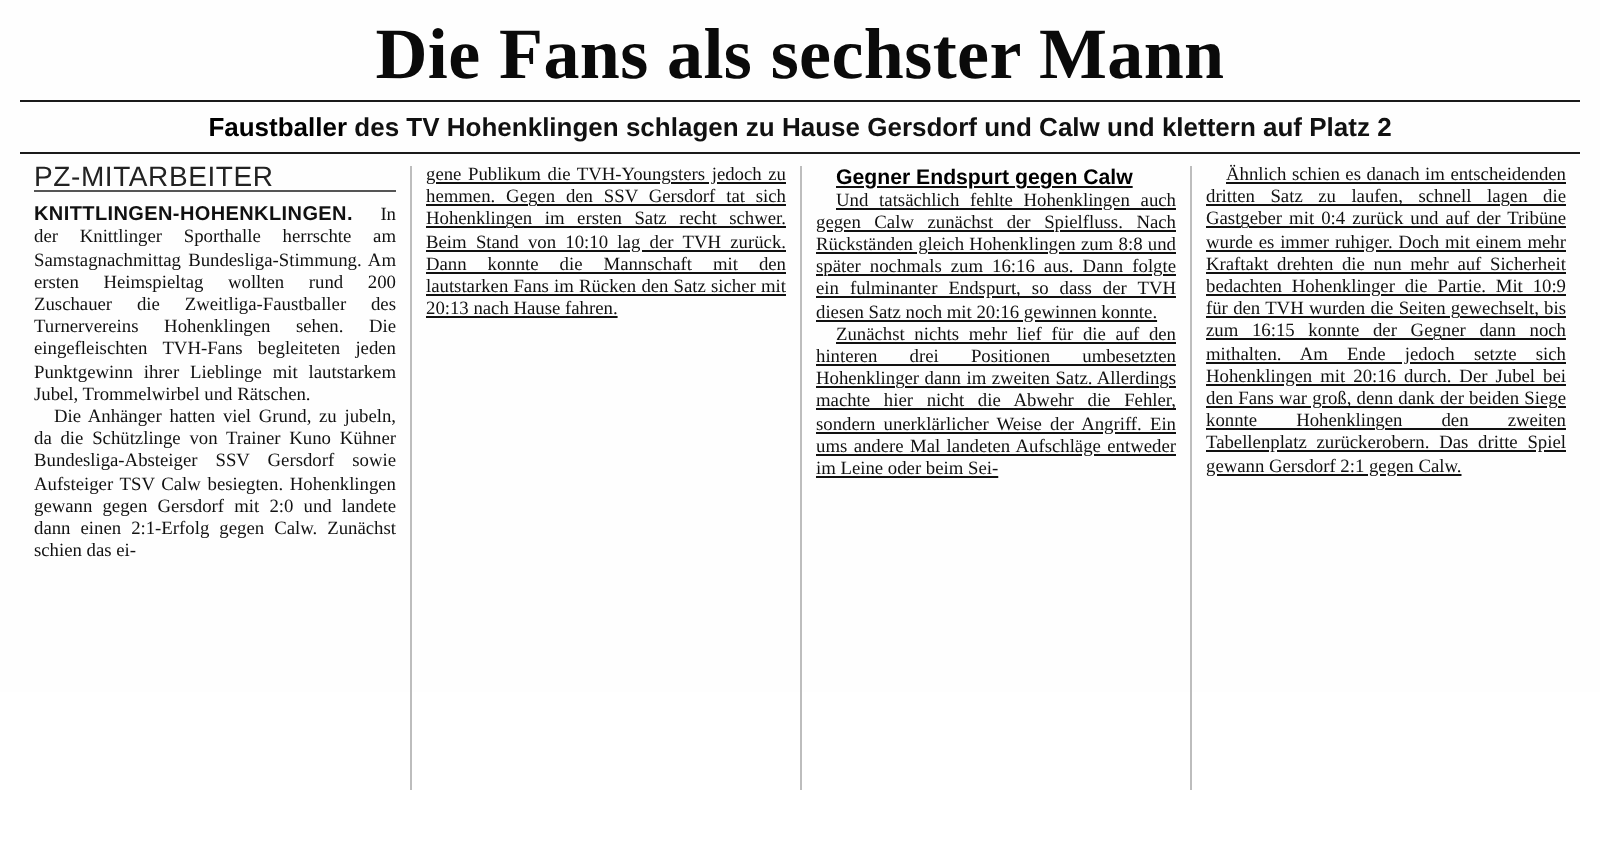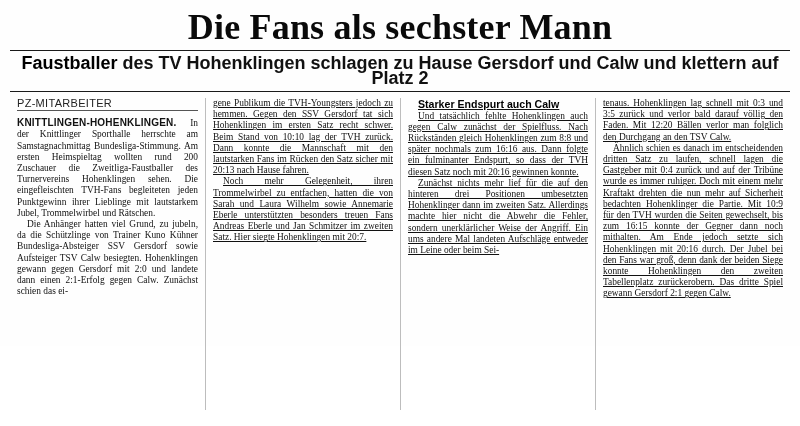--- a/index.html
+++ b/index.html
@@ -36,21 +36,21 @@
   }
   .rule {
     border: 0;
     border-top: 1px solid #1a1a1a;
     margin: 3px 0 5px 0;
   }
   .subhead {
     text-align: center;
     font-family: "Liberation Sans", sans-serif;
     font-weight: bold;
-    font-size: 18px;
+    font-size: 13px;
     line-height: 15px;
     margin: 0 0 5px 0;
     color: #111111;
   }
   .subhead .lead {
     color: #000000;
   }
   .rule2 {
     border: 0;
     border-top: 1px solid #1a1a1a;
@@ -79,21 +79,21 @@
   }
   .col p {
     margin: 0 0 0 0;
     text-indent: 10px;
   }
   .col p.noindent {
     text-indent: 0;
   }
   .byline-label {
     font-family: "Liberation Sans", sans-serif;
-    font-size: 11px;
+    font-size: 14px;
     letter-spacing: 0.3px;
     margin: 0 0 1px 0;
     color: #222;
   }
   .byline-name {
     font-family: "Liberation Sans", sans-serif;
     font-weight: bold;
     font-size: 11.5px;
     letter-spacing: 0.2px;
     margin: 0 0 5px 0;
@@ -139,28 +139,26 @@
 
     <div class="col">
       <div class="byline-label">PZ-MITARBEITER</div>
       <hr class="byline-rule">
       <p class="noindent"><span class="dateline">KNITTLINGEN-HOHENKLINGEN.</span><span> In der Knittlinger Sporthalle herrschte am Samstagnachmittag Bundesliga-Stimmung. Am ersten Heimspieltag wollten rund 200 Zuschauer die Zweitliga-Faustballer des Turnervereins Hohenklingen sehen. Die eingefleischten TVH-Fans begleiteten jeden Punktgewinn ihrer Lieblinge mit lautstarkem Jubel, Trommelwirbel und Rätschen.</span></p>
       <p>Die Anhänger hatten viel Grund, zu jubeln, da die Schützlinge von Trainer Kuno Kühner Bundesliga-Absteiger SSV Gersdorf sowie Aufsteiger TSV Calw besiegten. Hohenklingen gewann gegen Gersdorf mit 2:0 und landete dann einen 2:1-Erfolg gegen Calw. Zunächst schien das ei-</p>
     </div>
 
     <div class="col">
       <p class="noindent">gene Publikum die TVH-Youngsters jedoch zu hemmen. Gegen den SSV Gersdorf tat sich Hohenklingen im ersten Satz recht schwer. Beim Stand von 10:10 lag der TVH zurück. Dann konnte die Mannschaft mit den lautstarken Fans im Rücken den Satz sicher mit 20:13 nach Hause fahren.</p>
-      <p>Noch mehr Gelegenheit, ihren Trommelwirbel zu entfachen, hatten die von Sarah und Laura Wilhelm sowie Annemarie Eberle unterstützten besonders treuen Fans Andreas Eberle und Jan Schmitzer im zweiten Satz. Hier siegte Hohenklingen mit 20:7.</p>
     </div>
 
     <div class="col">
-      <p class="sub-subhead">Starker Endspurt auch Calw</p>
+      <p class="sub-subhead">Gegner Endspurt gegen Calw</p>
       <p>Und tatsächlich fehlte Hohenklingen auch gegen Calw zunächst der Spielfluss. Nach Rückständen gleich Hohenklingen zum 8:8 und später nochmals zum 16:16 aus. Dann folgte ein fulminanter Endspurt, so dass der TVH diesen Satz noch mit 20:16 gewinnen konnte.</p>
       <p>Zunächst nichts mehr lief für die auf den hinteren drei Positionen umbesetzten Hohenklinger dann im zweiten Satz. Allerdings machte hier nicht die Abwehr die Fehler, sondern unerklärlicher Weise der Angriff. Ein ums andere Mal landeten Aufschläge entweder im Leine oder beim Sei-</p>
     </div>
 
     <div class="col">
-      <p class="noindent">tenaus. Hohenklingen lag schnell mit 0:3 und 3:5 zurück und verlor bald darauf völlig den Faden. Mit 12:20 Bällen verlor man folglich den Durchgang an den TSV Calw.</p>
       <p>Ähnlich schien es danach im entscheidenden dritten Satz zu laufen, schnell lagen die Gastgeber mit 0:4 zurück und auf der Tribüne wurde es immer ruhiger. Doch mit einem mehr Kraftakt drehten die nun mehr auf Sicherheit bedachten Hohenklinger die Partie. Mit 10:9 für den TVH wurden die Seiten gewechselt, bis zum 16:15 konnte der Gegner dann noch mithalten. Am Ende jedoch setzte sich Hohenklingen mit 20:16 durch. Der Jubel bei den Fans war groß, denn dank der beiden Siege konnte Hohenklingen den zweiten Tabellenplatz zurückerobern. Das dritte Spiel gewann Gersdorf 2:1 gegen Calw.</p>
     </div>
 
   </div>
 </div>
 
 </body></html>

